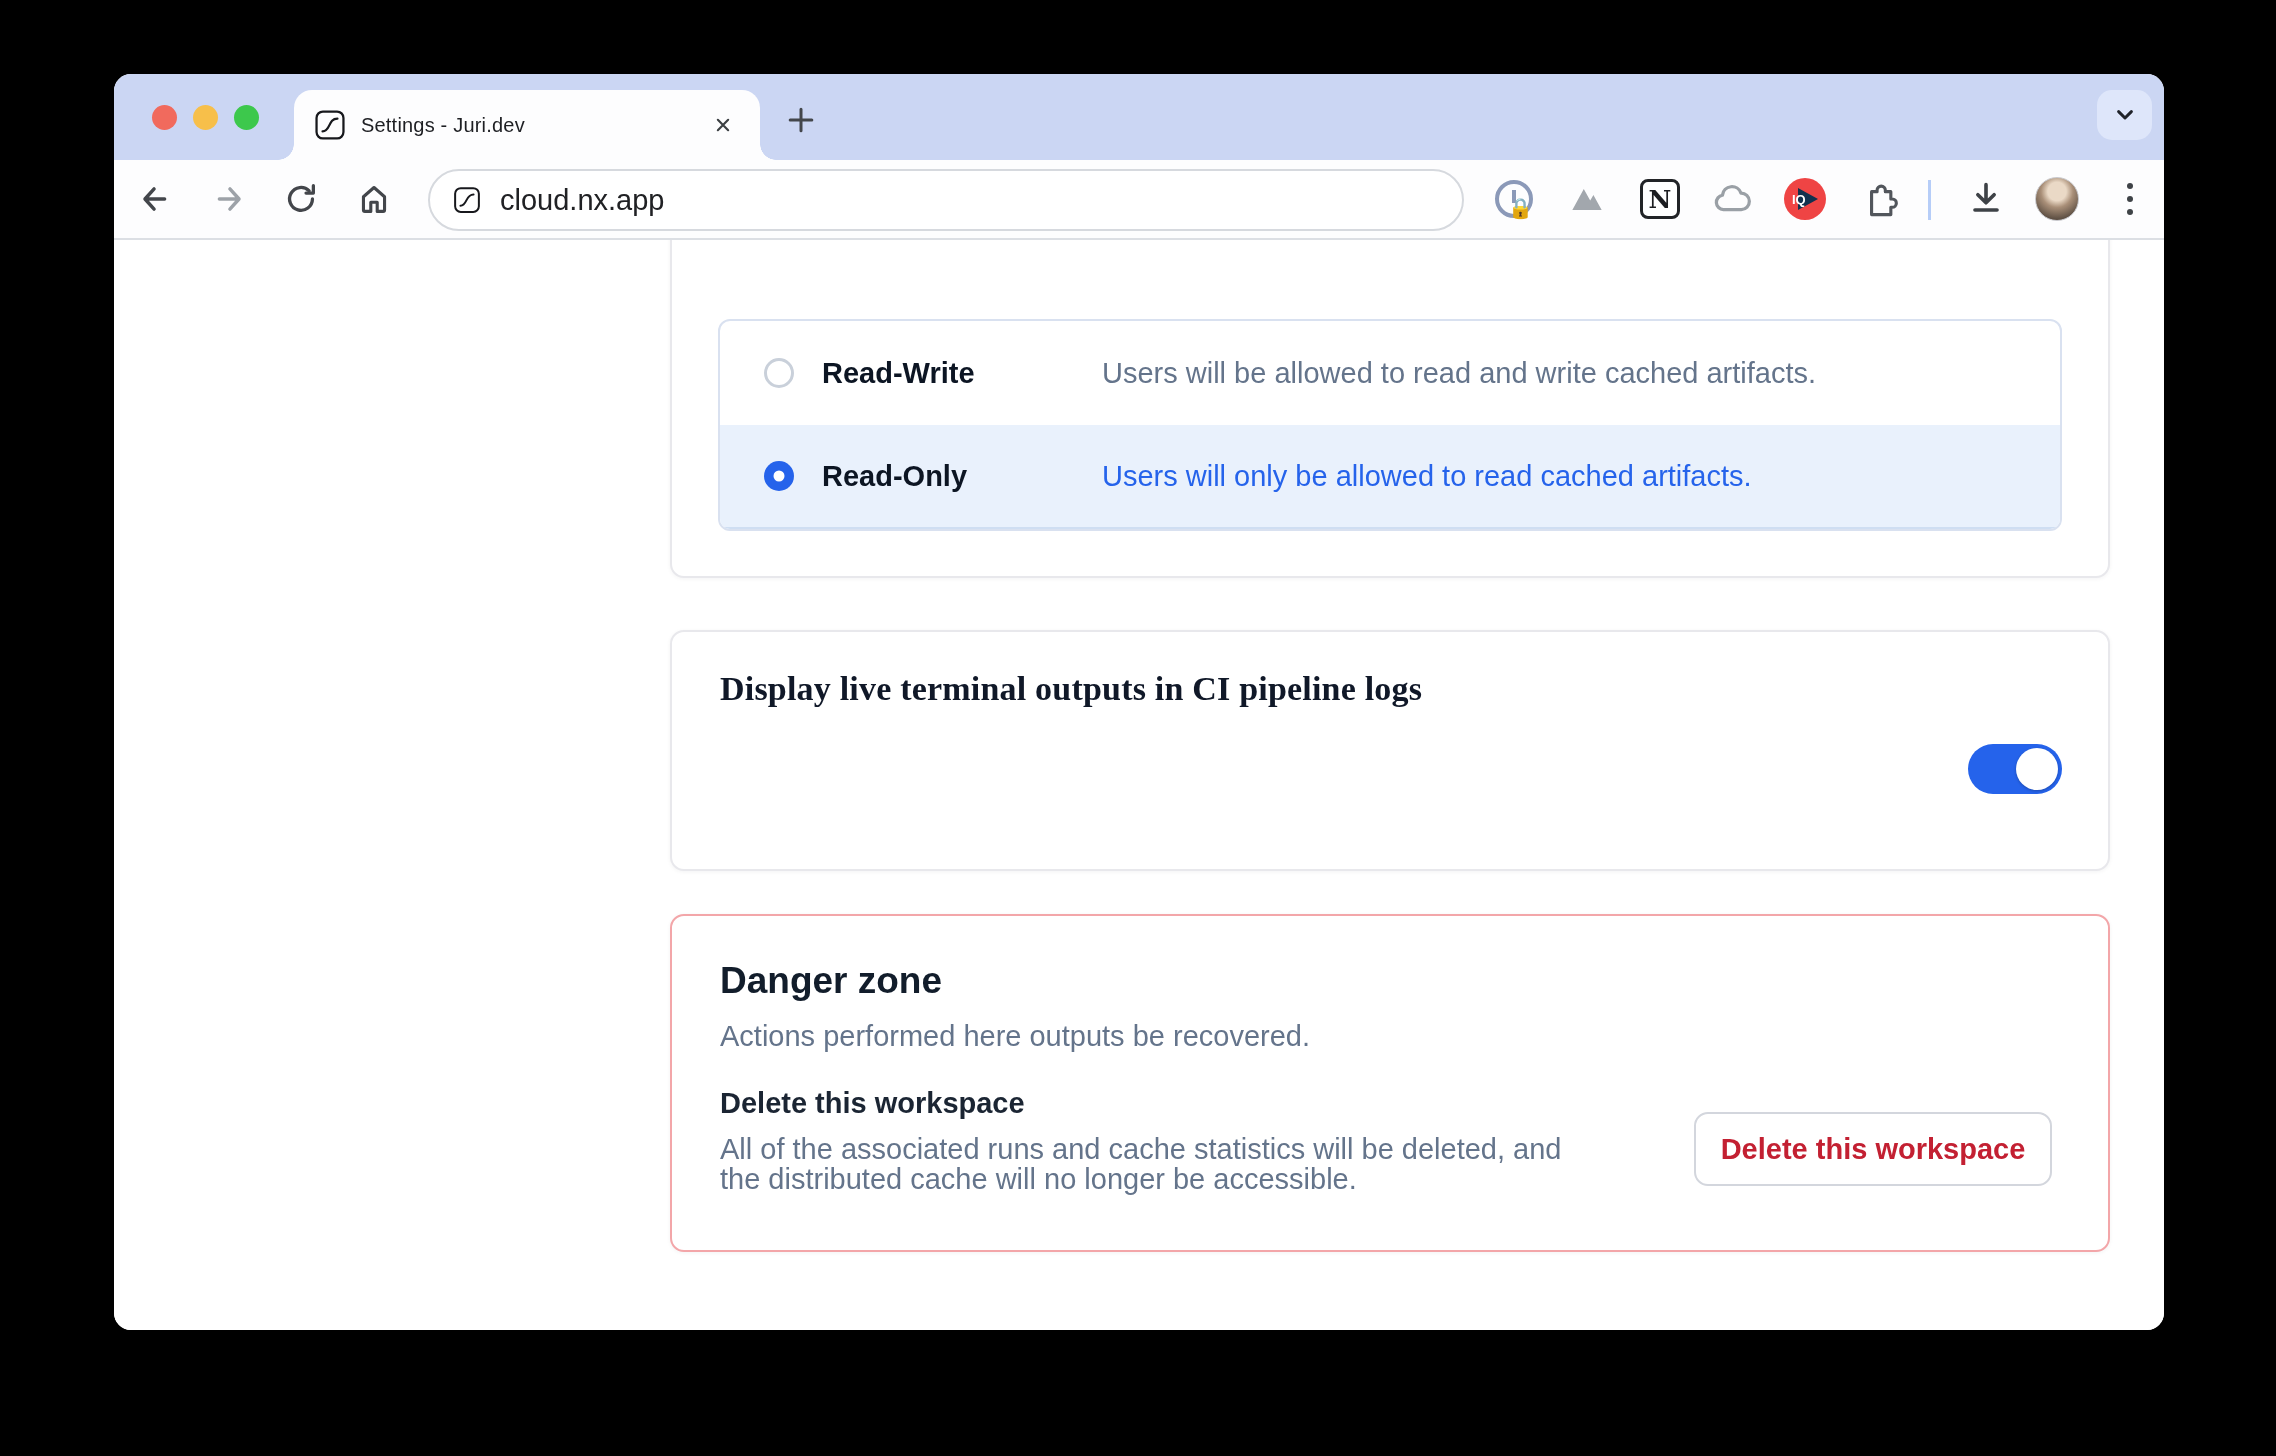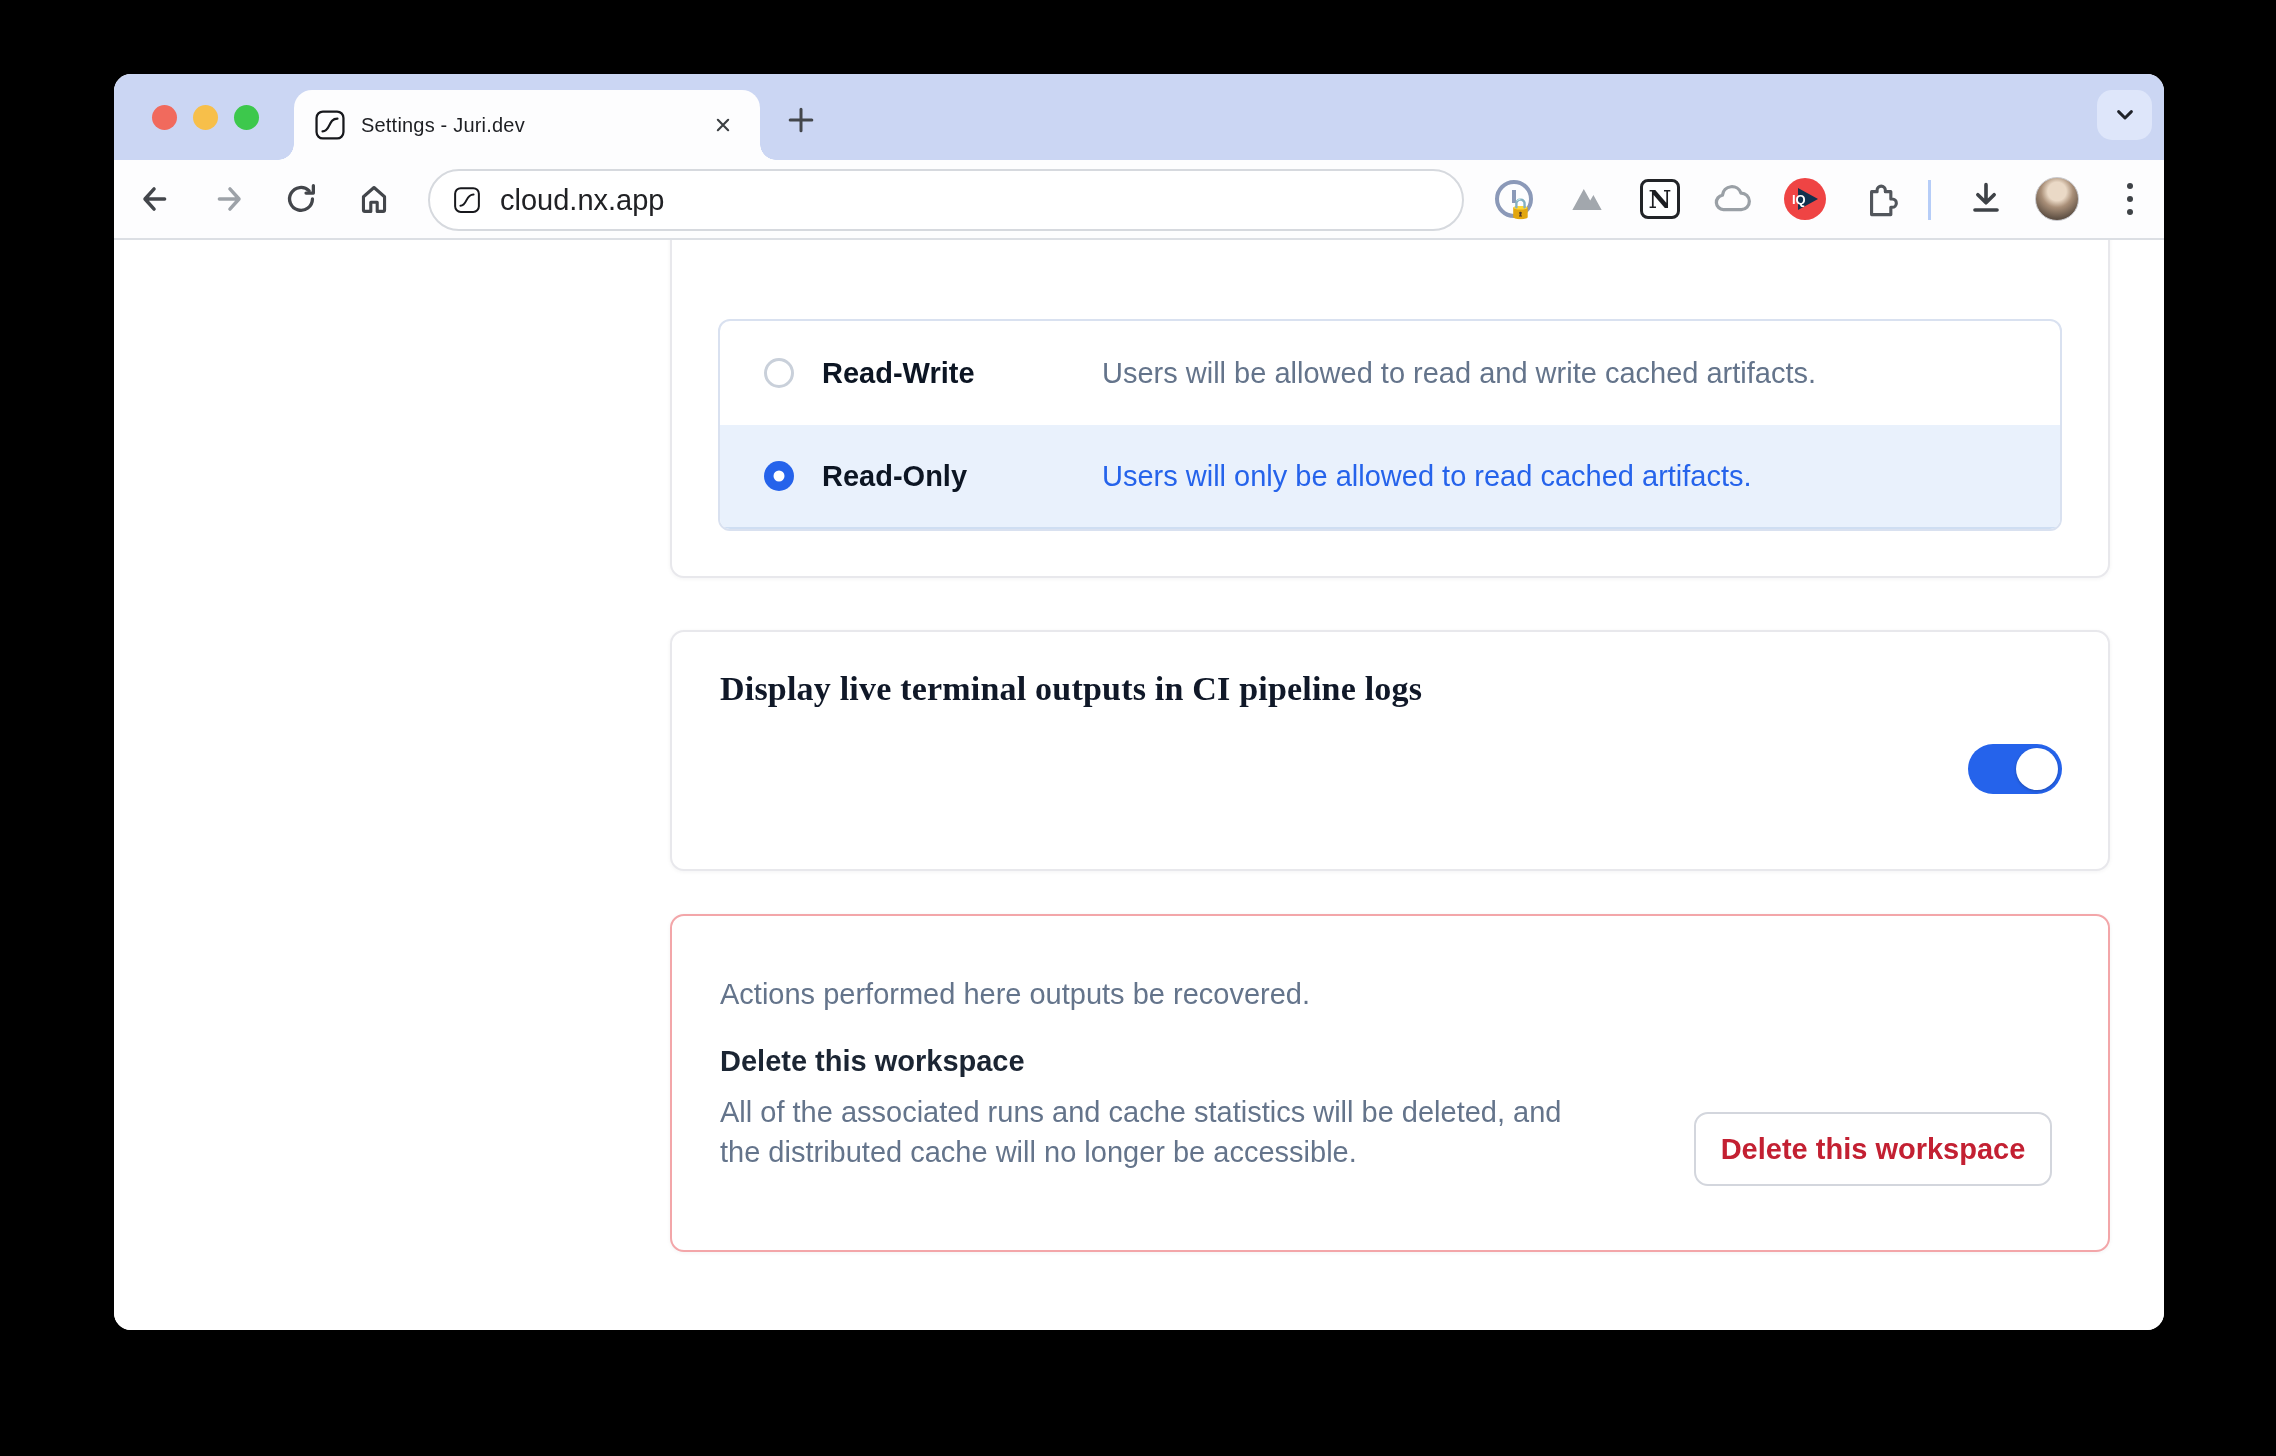--- a/index.html
+++ b/index.html
@@ -97,21 +97,21 @@
   .toggle .knob { position: absolute; left: 4px; top: 4px; width: 42px; height: 42px;
     border-radius: 50%; background: #fff; box-shadow: 0 1px 3px rgba(0,0,0,0.25); }
   .toggle.on { background: #2563eb; }
   .toggle.on .knob { left: auto; right: 4px; }
 
   .card-danger { left: 556px; top: 674px; width: 1440px; height: 338px;
     border: 2px solid #f3a6a9; border-radius: 14px; padding: 44px 48px; }
   .card-danger h2 { font-size: 37px; font-weight: 600; color: #121d2b; }
   .danger-subtitle { margin-top: 18px; font-size: 29px; color: #64748b; }
   .danger-item-title { margin-top: 34px; font-size: 29px; font-weight: 700; color: #1b2533; }
-  .danger-item-desc { margin-top: 14px; width: 880px; font-size: 29px; line-height: 40px; color: #64748b; }
+  .danger-item-desc { margin-top: 14px; width: 880px; font-size: 29px; line-height: 30px; color: #64748b; }
   .delete-btn { position: absolute; right: 56px; top: 196px; width: 358px; height: 74px;
     background: #fff; border: 2px solid #d3d6dd; border-radius: 14px;
     font-family: "Liberation Sans", sans-serif; font-size: 29px; font-weight: 600; color: #c32032;
     display: flex; align-items: center; justify-content: center; }
 
   svg { display: block; }
 </style>
 </head>
 <body>
 
@@ -255,20 +255,21 @@
     </div>
 
     <div class="card card-terminal">
       <h2>Display live terminal outputs in CI pipeline logs</h2>
       <div class="toggle on">
         <div class="knob"></div>
       </div>
     </div>
 
     <div class="card card-danger">
+      <h2>Danger zone</h2>
       <div class="danger-subtitle">Actions performed here outputs be recovered.</div>
       <div class="danger-item-title">Delete this workspace</div>
       <div class="danger-item-desc">All of the associated runs and cache statistics will be deleted, and the distributed cache will no longer be accessible.</div>
       <button class="delete-btn">Delete this workspace</button>
     </div>
 
   </div>
 </div>
 
 </body></html>

